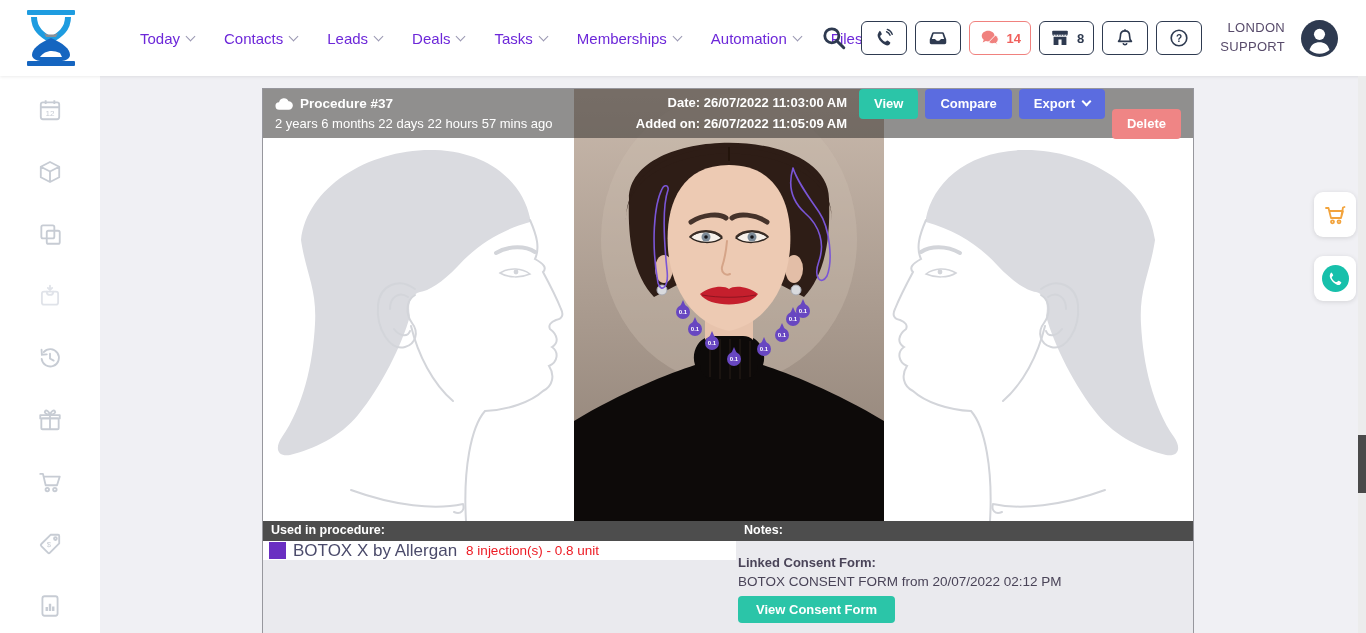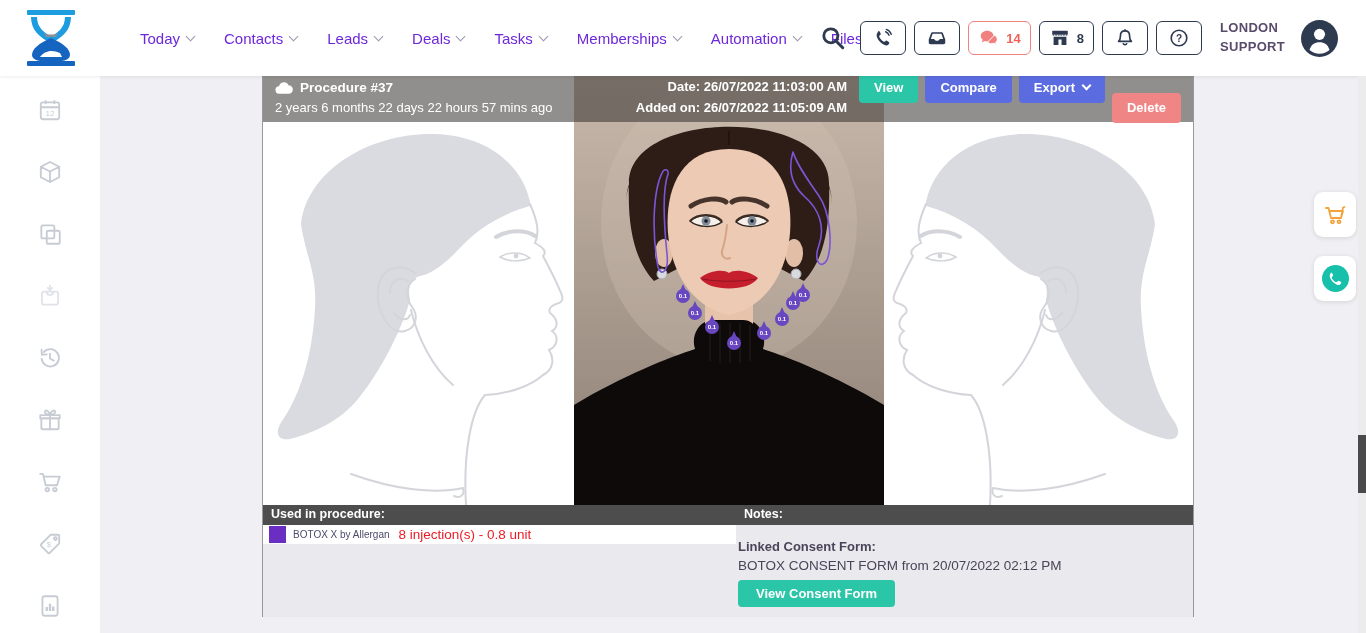--- a/index.html
+++ b/index.html
@@ -14,31 +14,31 @@
   .chev { width:7px; height:7px; border-right:1.6px solid #9a97b2; border-bottom:1.6px solid #9a97b2;
           transform:rotate(45deg); margin-top:-4px; }
   .nav-right { position:absolute; right:28px; top:0; height:76px; display:flex; align-items:center; gap:8px; }
   .icon-plain { width:26px; height:26px; margin-right:6px; cursor:pointer; }
   .nav-btn { height:33px; min-width:46px; padding:16px 9px; background:#fff; border:1.6px solid #2e3a50;
              border-radius:6px; display:flex; align-items:center; justify-content:center; gap:6px; cursor:pointer; }
   .nav-btn svg { width:22px; height:22px; }
   .nav-btn .count { font-size:13px; font-weight:bold; color:#2e3a50; }
   .nav-btn.alert { border-color:#f0817e; }
   .nav-btn.alert .count { color:#f0605c; }
-  .user-name { margin:0 8px 0 10px; text-align:left; font-size:13px; font-weight:bold; color:#584b6b;
+  .user-name { margin:0 8px 0 10px; text-align:right; font-size:13px; font-weight:normal; color:#584b6b;
                line-height:1.45; letter-spacing:.3px; }
   .avatar { width:37px; height:37px; cursor:pointer; }
 
   
   .sidebar { position:absolute; left:0; top:76px; width:100px; height:557px; background:#fff; z-index:20;
              display:flex; flex-direction:column; align-items:center; padding-top:21px; gap:36px; }
   .side-ic { width:26px; height:26px; cursor:pointer; }
 
   
-  .card { position:absolute; left:262px; top:72px; width:932px; height:545px; background:#fde047;
+  .card { position:absolute; left:262px; top:88px; width:932px; height:545px; background:#fde047;
           border:1px solid #97979d; z-index:10; }
   .media { position:relative; width:100%; height:432px; background:#fff; overflow:hidden; }
   .profile { position:absolute; top:49px; width:313px; height:383px; }
   .profile.left { left:0; }
   .profile.right { right:0; transform:scaleX(-1); }
   .photo { position:absolute; left:311px; top:0; width:310px; height:432px; }
   .photo svg { display:block; }
 
   .pin { position:absolute; width:14px; height:19px; cursor:pointer; z-index:6; }
   .pin-point { position:absolute; top:0; left:50%; transform:translateX(-50%); width:8px; height:9px;
@@ -67,21 +67,21 @@
 
   .section-bar { position:relative; width:100%; height:20px; background:#4d4d4d; }
   .section-bar span { position:absolute; top:2px; color:#fff; font-size:12.5px; font-weight:bold; }
   .used-header { left:8px; }
   .notes-header { left:481px; }
 
   .details { position:relative; width:100%; height:92px; background:#eaeaee; }
   .used-col-strip { position:absolute; left:0; top:0; width:473px; height:19px; background:#fff; }
   .swatch { position:absolute; left:6px; top:1px; width:17px; height:17px; background:#6a2fc2; }
   .product-row { position:absolute; left:30px; top:0; height:19px; display:flex; align-items:center; gap:9px; }
-  .product-name { font-size:10px; color:#4b4b6b; }
+  .product-name { font-size:17px; color:#4b4b6b; }
   .product-detail { font-size:13.5px; color:#ed1b24; }
   .notes-col { position:absolute; left:473px; top:0; right:0; bottom:0; padding:14px 2px 16px 2px; }
   .linked-label { font-size:13px; font-weight:bold; color:#4a4458; }
   .linked-value { font-size:13.5px; color:#4a4458; margin-top:4px; }
   .btn-consent { margin-top:7px; height:27px; padding:0 18px; background:#2bc5a8; border:none;
                  border-radius:4px; color:#fff; font-size:13px; font-weight:bold;
                  font-family:"Liberation Sans",sans-serif; cursor:pointer; }
 
   
   .float-stack { position:absolute; right:10px; top:192px; display:flex; flex-direction:column; gap:19px; z-index:25; }

